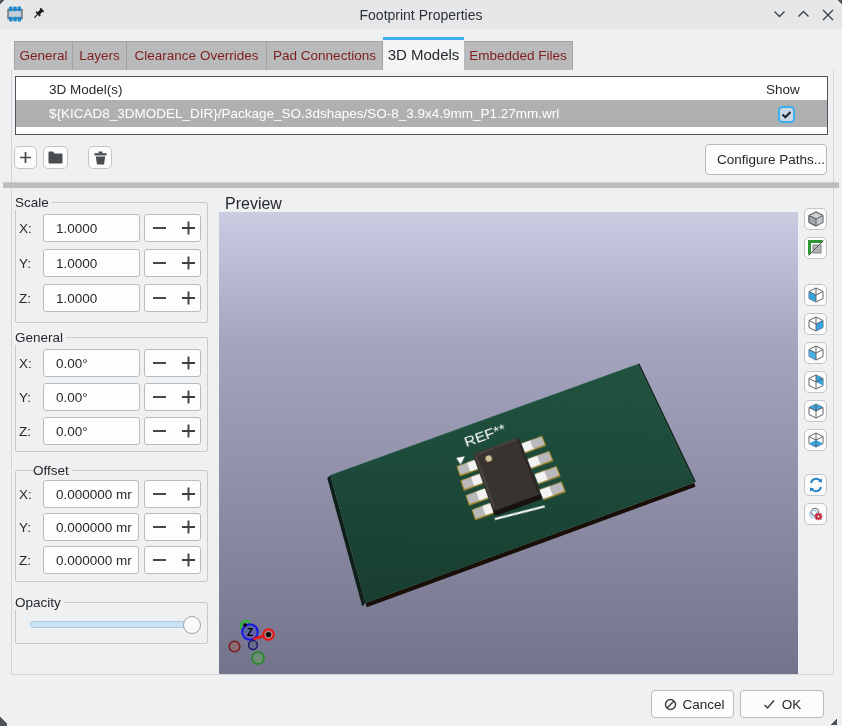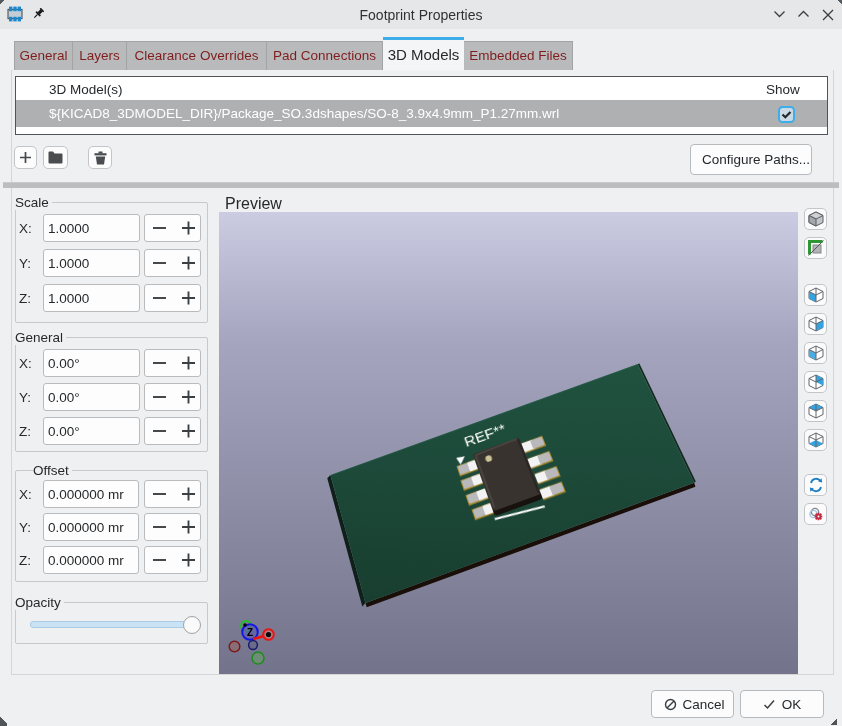--- a/index.html
+++ b/index.html
@@ -5,21 +5,21 @@
   * { margin:0; padding:0; box-sizing:border-box; }
   html,body { width:842px; height:726px; overflow:hidden; }
   body { font-family:"Liberation Sans", sans-serif; background:#eff0f1; color:#26292c; position:relative; }
   .abs { position:absolute; }
   .titlebar { left:0; top:0; width:842px; height:29px; background:#e6e7e8; }
   .title { width:100%; text-align:center; top:7px; font-size:14px; color:#2e3236; }
   .tab { top:41px; height:29px; background:#b9babc; border-top:1px solid #a2a3a5; border-right:1px solid #a2a3a5; font-size:13.5px; color:#7f1d1d; text-align:center; line-height:28px; }
   .tabactive { top:37px; height:34px; background:#f4f5f6; border:none; border-top:3px solid #3daee9; font-size:15px; text-align:center; line-height:29px; z-index:3; }
   .gbox { border:1px solid #c8c9cb; border-radius:2px; }
   .glabel { font-size:13.5px; background:#eff0f1; padding-right:3px; z-index:2; }
-  .input { background:#fdfdfd; border:1px solid #b9bcbf; border-radius:3px; font-size:13.5px; padding-left:4px; display:flex; align-items:center; }
+  .input { background:#fdfdfd; border:1px solid #b9bcbf; border-radius:3px; font-size:13.5px; padding-left:12px; display:flex; align-items:center; }
   .spin { background:#fdfdfd; border:1px solid #b9bcbf; border-radius:3px; display:flex; align-items:center; justify-content:space-around; font-size:16px; color:#3a3e41; }
   .rowlab { font-size:13.5px; }
   .btn { background:#fcfcfd; border:1px solid #b7babd; border-radius:4px; }
   .icobtn { width:23px; height:23px; background:#fcfcfd; border:1px solid #c3c5c8; border-radius:5px; display:flex; align-items:center; justify-content:center; }
   .vbtn { left:804px; width:23px; height:22px; background:#fbfbfc; border:1px solid #c3c5c8; border-radius:5px; display:flex; align-items:center; justify-content:center; }
 </style>
 </head>
 <body>
 
 <div class="abs titlebar"></div>
@@ -85,21 +85,21 @@
       <path d="M0.5 1.5 Q0.5 0.5 1.5 0.5 L5 0.5 L6.5 2.5 L13.5 2.5 Q14.5 2.5 14.5 3.5 L14.5 11.5 Q14.5 12.5 13.5 12.5 L1.5 12.5 Q0.5 12.5 0.5 11.5 Z" fill="#4a4d50"></path>
     </svg>
 </div>
 <div class="abs icobtn" style="left:88px;top:146px;width:24px;">
   <svg width="13" height="14" viewBox="0 0 13 14">
       <rect x="4.5" y="0.5" width="4" height="2" fill="#4a4d50"></rect>
       <rect x="0.5" y="2.2" width="12" height="2.2" fill="#4a4d50"></rect>
       <path d="M1.8 5.5 L11.2 5.5 L10 13.5 L3 13.5 Z" fill="#4a4d50"></path>
     </svg>
 </div>
-<div class="abs btn" style="left:690px;top:144px;width:122px;height:31px;font-size:13.5px;text-align:center;line-height:29px;padding-left:10px;white-space:nowrap;">Configure Paths...</div>
+<div class="abs btn" style="left:705px;top:144px;width:122px;height:31px;font-size:13.5px;text-align:center;line-height:29px;padding-left:10px;white-space:nowrap;">Configure Paths...</div>
 
 <div class="abs" style="left:3px;top:182px;width:836px;height:6px;background:#bcbdbf;border-top:1px solid #c9cacc;"></div>
 
 <div class="abs gbox" style="left:15px;top:202px;width:193px;height:121px;"></div>
 <div class="abs glabel" style="left:15px;top:195px;">Scale</div>
 <div class="abs rowlab" style="left:19px;top:221px;">X:</div>
 <div class="abs input" style="left:43px;top:214px;width:97px;height:28px;">1.0000</div>
 <div class="abs spin" style="left:144px;top:214px;width:57px;height:28px;">
     <svg width="55" height="26" viewBox="0 0 55 26">
       <path d="M8 13 H21" stroke="#3c4043" stroke-width="1.9"></path>

